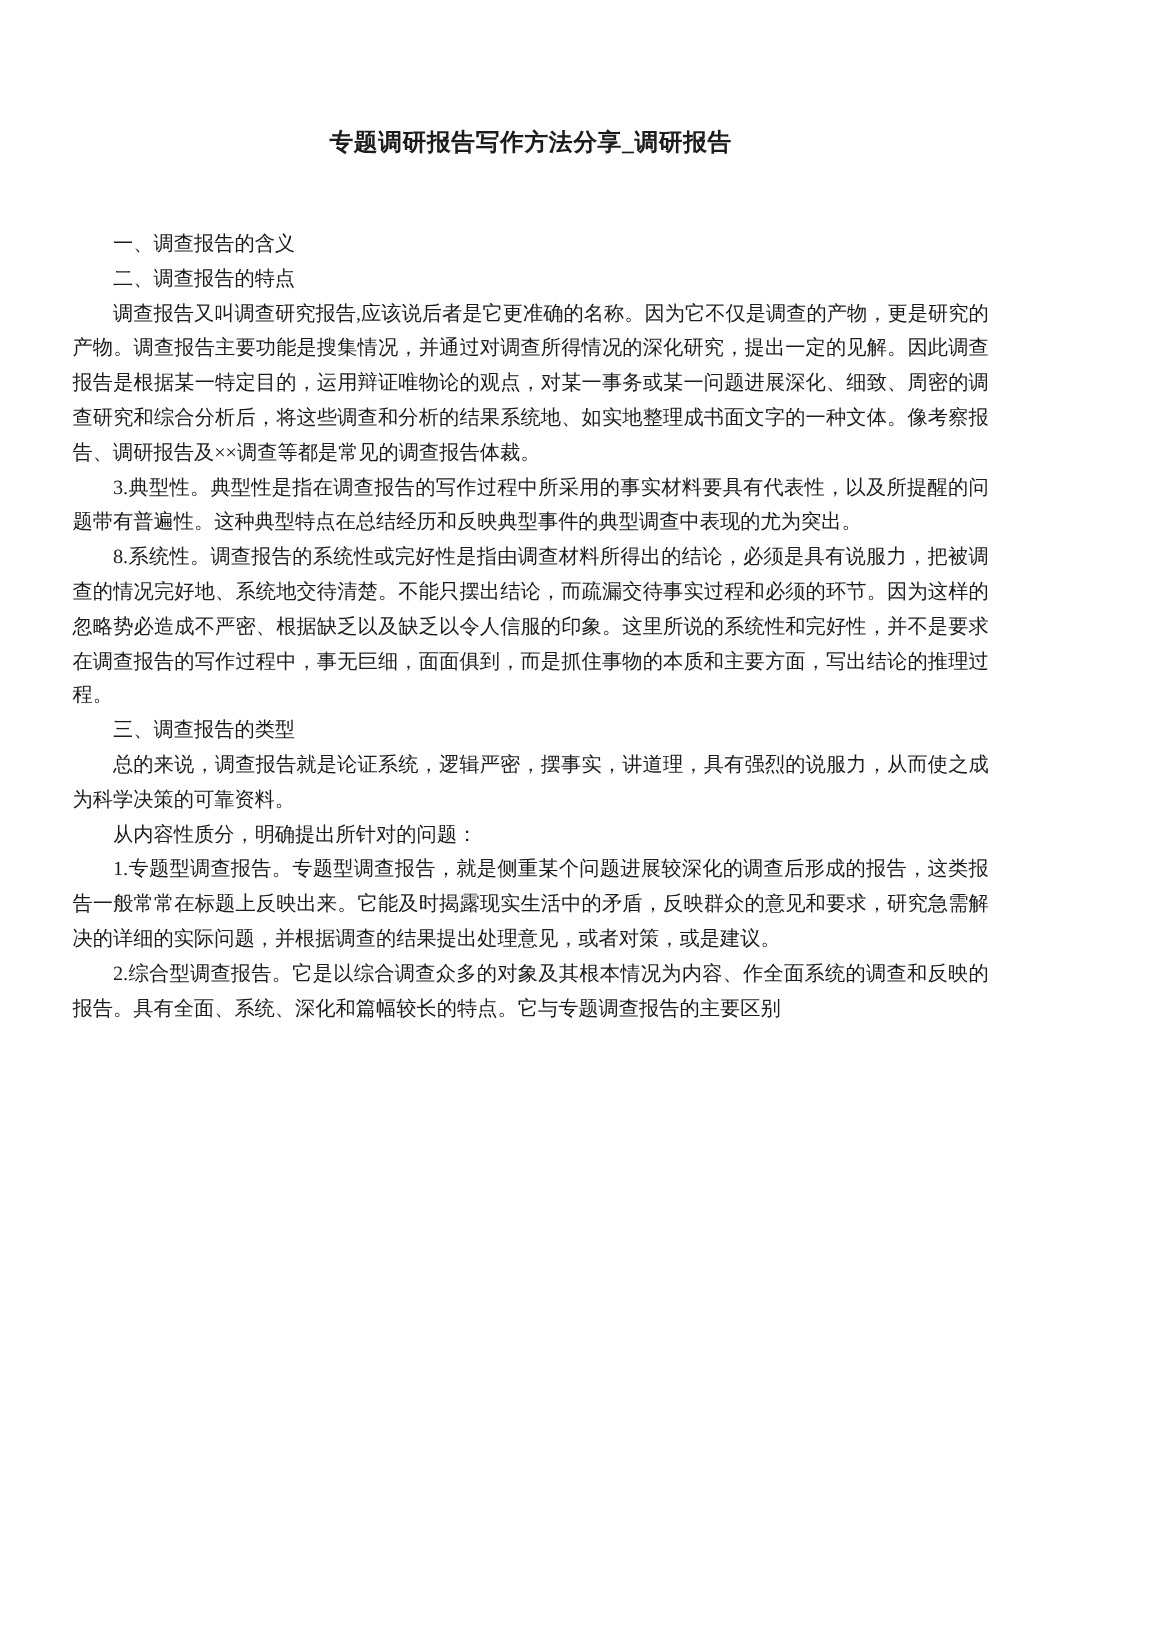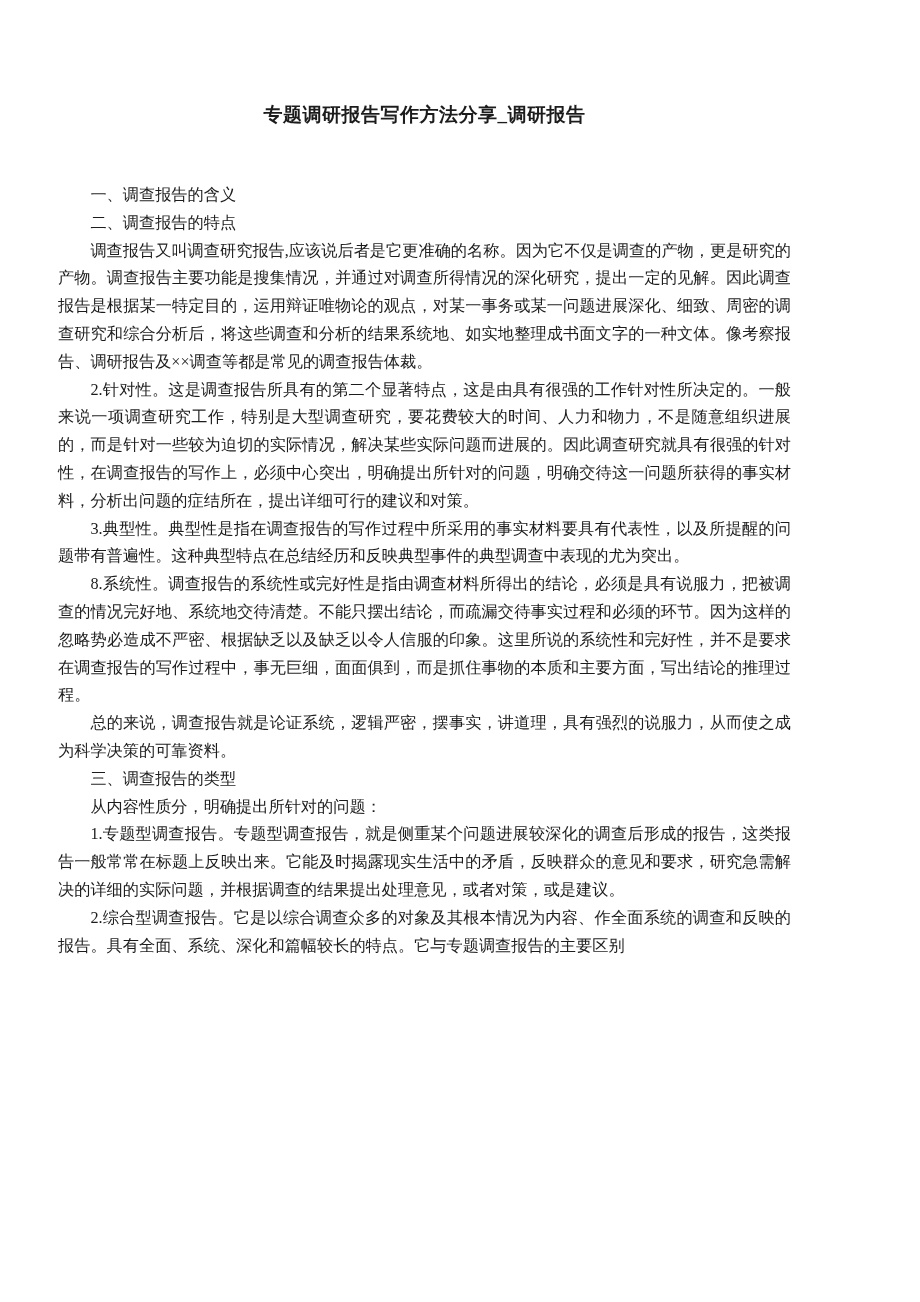--- a/index.html
+++ b/index.html
@@ -42,22 +42,21 @@
 </style>
 </head>
 <body style="background: rgb(255, 255, 255);">
 
 <div class="page">
   <h1 class="doc-title" style="color: rgb(28, 28, 28);">专题调研报告写作方法分享_调研报告</h1>
   <div class="doc-body" id="doc-body">
       <p style="color: rgb(28, 28, 28);">一、调查报告的含义</p>
       <p style="color: rgb(28, 28, 28);">二、调查报告的特点</p>
       <p style="color: rgb(28, 28, 28);">调查报告又叫调查研究报告,应该说后者是它更准确的名称。因为它不仅是调查的产物，更是研究的产物。调查报告主要功能是搜集情况，并通过对调查所得情况的深化研究，提出一定的见解。因此调查报告是根据某一特定目的，运用辩证唯物论的观点，对某一事务或某一问题进展深化、细致、周密的调查研究和综合分析后，将这些调查和分析的结果系统地、如实地整理成书面文字的一种文体。像考察报告、调研报告及××调查等都是常见的调查报告体裁。</p>
-      <p style="color: rgb(28, 28, 28);">2.针对性。这是调查报告所具有的第二个显著特点，这是由具有很强的工作针对性所决定的。一般来说一项调查研究工作，特别是大型调查研究，要花费较大的时间、人力和物力，不是随意组织进展的，而是针对一些较为迫切的实际情况，解决某些实际问题而进展的。因此调查研究就具有很强的针对性，在调查报告的写作上，必须中心突出，明确提出所针对的问题，明确交待这一问题所获得的事实材料，分析出问题的症结所在，提出详细可行的建议和对策。</p>
       <p style="color: rgb(28, 28, 28);">3.典型性。典型性是指在调查报告的写作过程中所采用的事实材料要具有代表性，以及所提醒的问题带有普遍性。这种典型特点在总结经历和反映典型事件的典型调查中表现的尤为突出。</p>
       <p style="color: rgb(28, 28, 28);">8.系统性。调查报告的系统性或完好性是指由调查材料所得出的结论，必须是具有说服力，把被调查的情况完好地、系统地交待清楚。不能只摆出结论，而疏漏交待事实过程和必须的环节。因为这样的忽略势必造成不严密、根据缺乏以及缺乏以令人信服的印象。这里所说的系统性和完好性，并不是要求在调查报告的写作过程中，事无巨细，面面俱到，而是抓住事物的本质和主要方面，写出结论的推理过程。</p>
+      <p style="color: rgb(28, 28, 28);">三、调查报告的类型</p>
       <p style="color: rgb(28, 28, 28);">总的来说，调查报告就是论证系统，逻辑严密，摆事实，讲道理，具有强烈的说服力，从而使之成为科学决策的可靠资料。</p>
-      <p style="color: rgb(28, 28, 28);">三、调查报告的类型</p>
       <p style="color: rgb(28, 28, 28);">从内容性质分，明确提出所针对的问题：</p>
       <p style="color: rgb(28, 28, 28);">1.专题型调查报告。专题型调查报告，就是侧重某个问题进展较深化的调查后形成的报告，这类报告一般常常在标题上反映出来。它能及时揭露现实生活中的矛盾，反映群众的意见和要求，研究急需解决的详细的实际问题，并根据调查的结果提出处理意见，或者对策，或是建议。</p>
       <p style="color: rgb(28, 28, 28);">2.综合型调查报告。它是以综合调查众多的对象及其根本情况为内容、作全面系统的调查和反映的报告。具有全面、系统、深化和篇幅较长的特点。它与专题调查报告的主要区别</p>
     </div>
 </div>
 
 </body></html>

